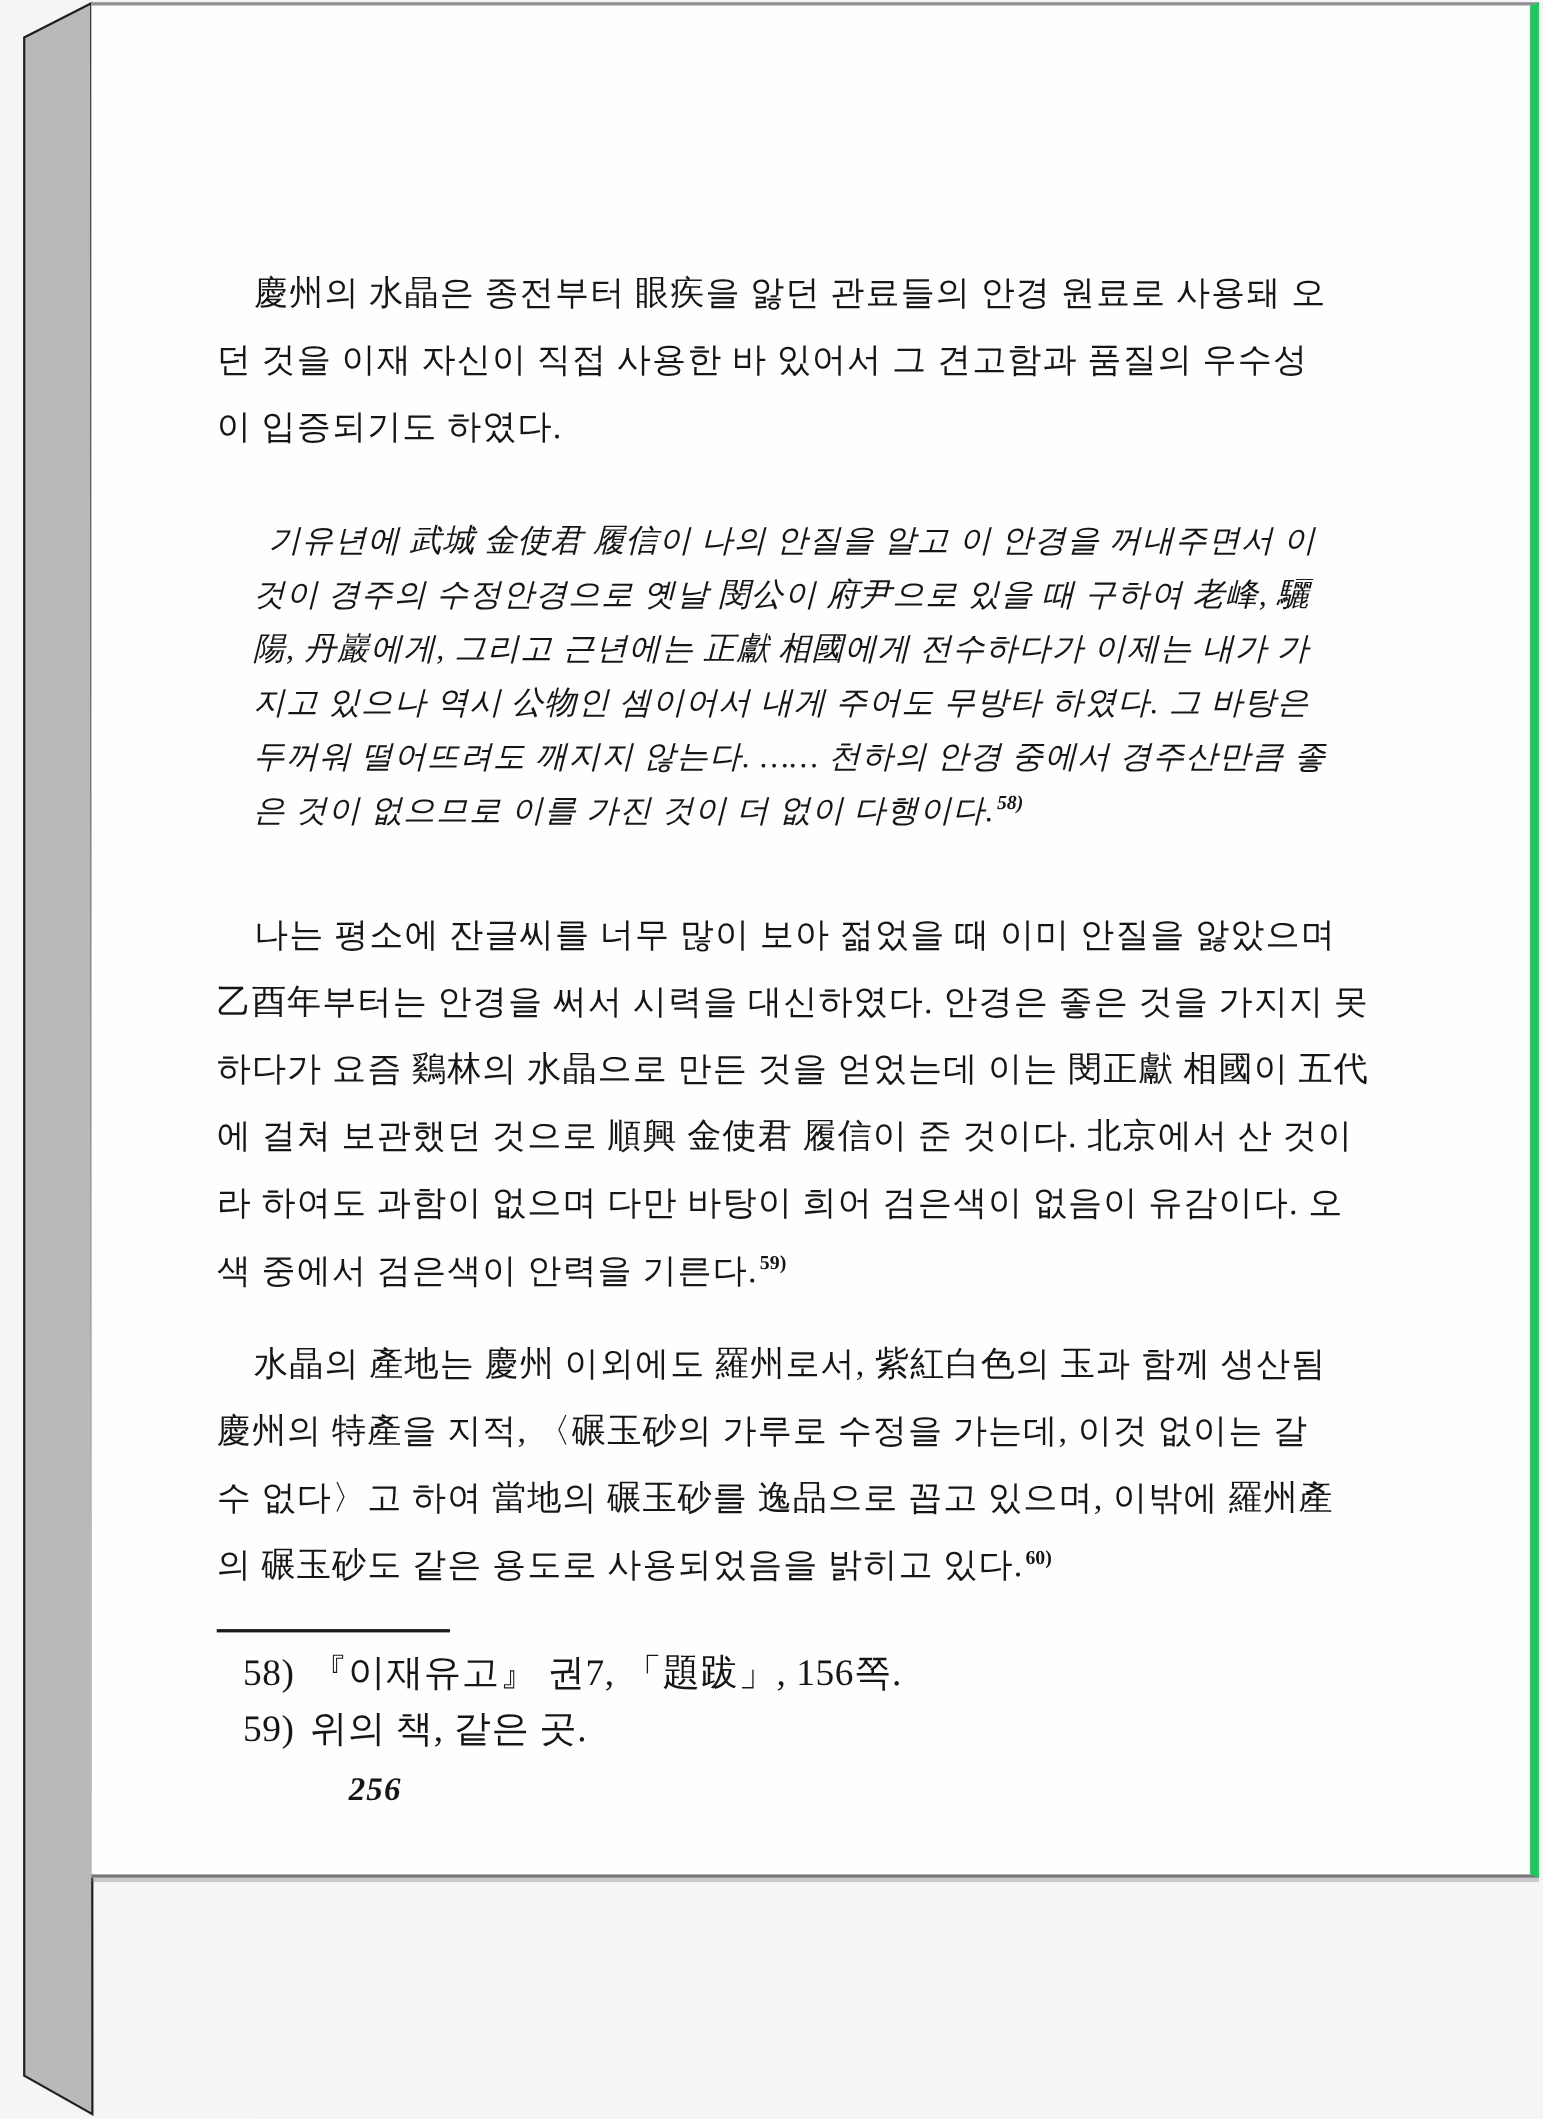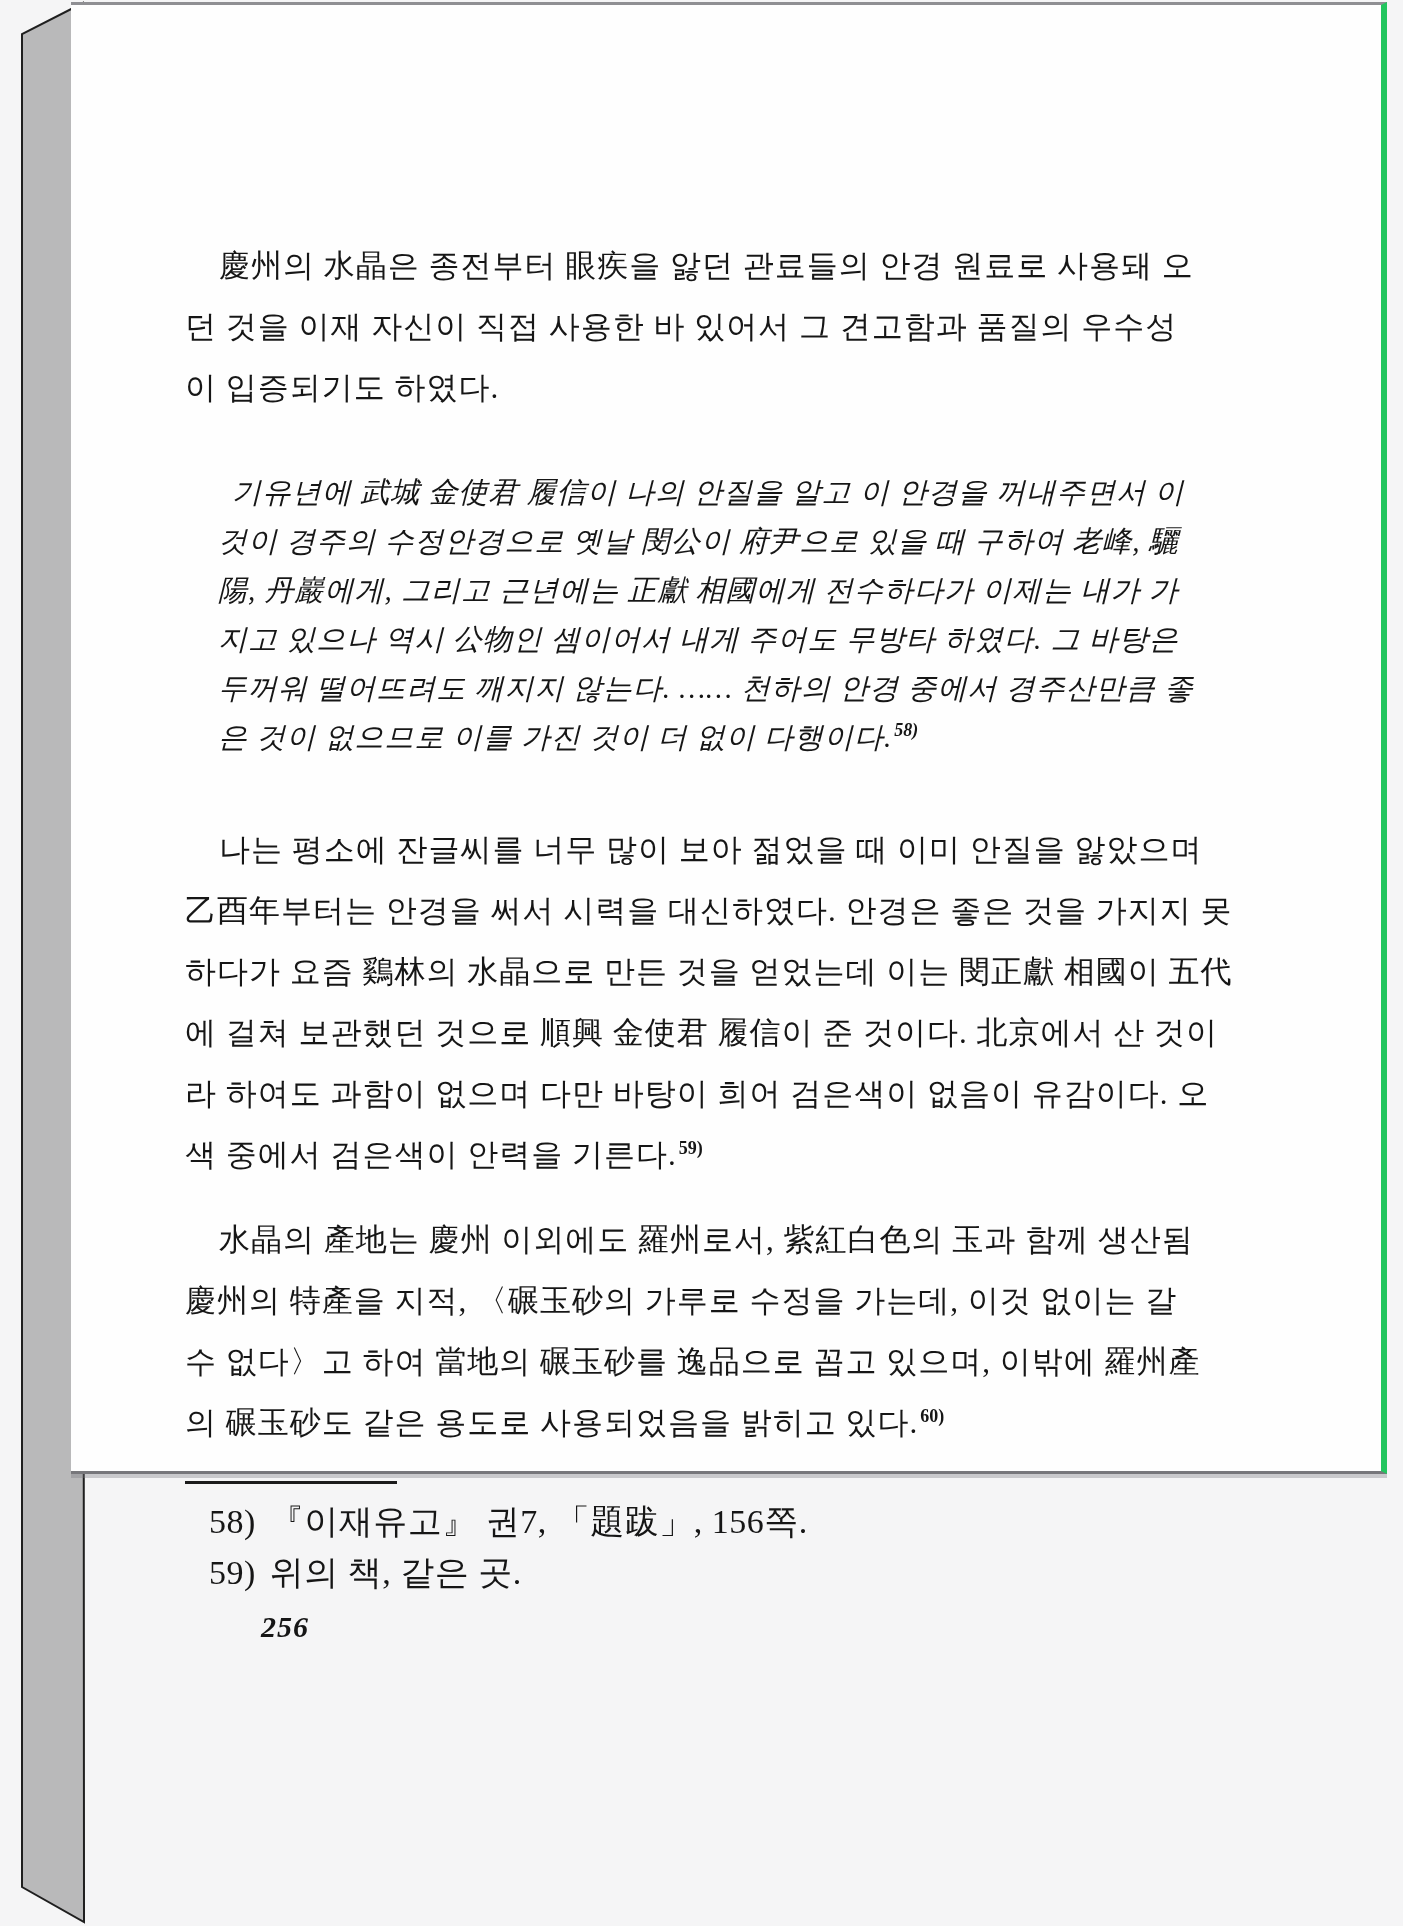--- a/index.html
+++ b/index.html
@@ -3,24 +3,24 @@
 <meta charset="utf-8">
 <style>
   html,body{margin:0;padding:0;}
   body{
     width:1403px;height:1926px;position:relative;overflow:hidden;
     background:#f5f5f6;
     font-family:"Liberation Serif","DejaVu Serif",serif;
   }
   .book-edge-svg{position:absolute;left:0;top:0;width:1403px;height:1926px;display:block;}
   .page{
-    position:absolute;left:71px;top:2px;width:1316px;height:1472px;box-sizing:border-box;
+    position:absolute;left:83px;top:2px;width:1316px;height:1705px;box-sizing:border-box;
     background:#fefefe;
     border-top:3px solid #8f8f93;
-    border-right:6px solid #22c55e;
+    border-right:8px solid #22c55e;
     border-bottom:3px solid #77777b;
     box-shadow:0 4px 0 rgba(120,120,125,0.35);
   }
   .content{
     box-sizing:border-box;width:100%;height:100%;
     padding:230px 204px 0 114px;
     color:#161616;
   }
   .line{
     font-size:31px;line-height:61px;letter-spacing:1px;
@@ -40,21 +40,21 @@
     font-weight:bold;margin-left:2px;
   }
   .fn-rule{
     margin-top:28px;width:212px;height:0;
     border-top:3px solid #1b1b1b;
   }
   .footnotes{margin-top:12px;padding-left:24px;}
   .fn-item{font-size:34px;line-height:51px;letter-spacing:0.5px;white-space:nowrap;}
   .fn-num{margin-right:14px;}
   .page-number{
-    margin-top:12px;margin-left:76px;
+    margin-top:12px;margin-left:120px;
     font-size:30px;font-weight:bold;font-style:italic;letter-spacing:1px;
   }
 </style>
 </head>
 <body>
 
 <svg class="book-edge-svg" viewBox="0 0 1403 1926" xmlns="http://www.w3.org/2000/svg">
   <polygon points="83,3 22,34 22,1887 84,1922" fill="#b9b9ba" stroke="#1f1f1f" stroke-width="2"></polygon>
 </svg>
 

